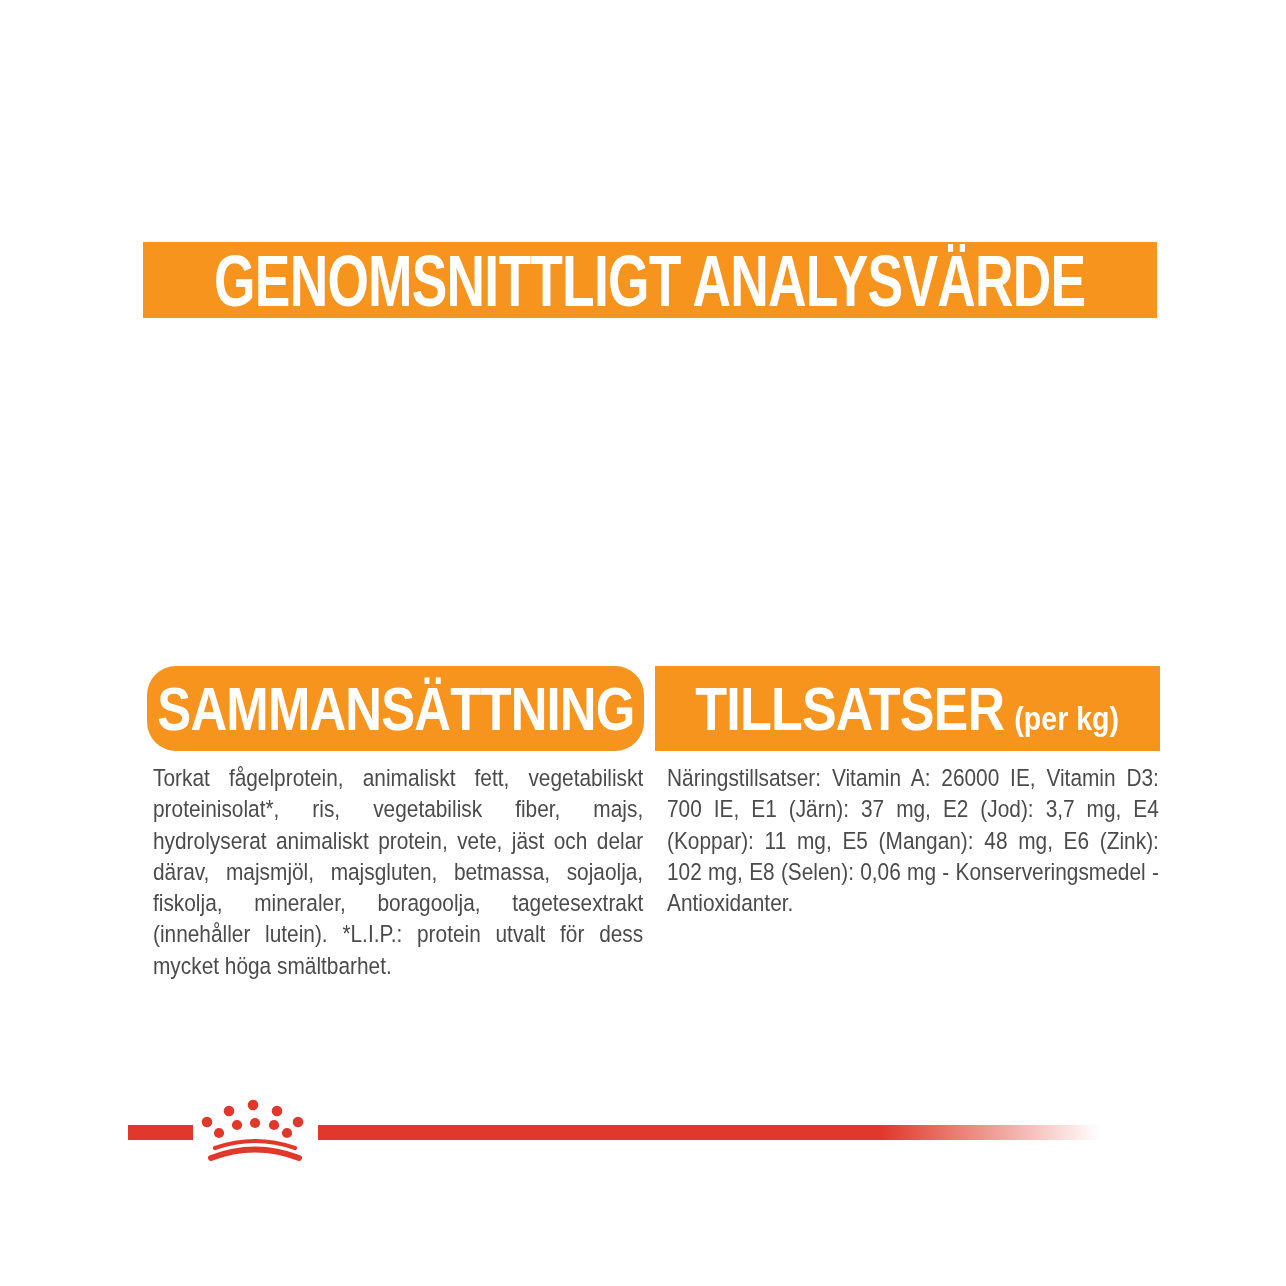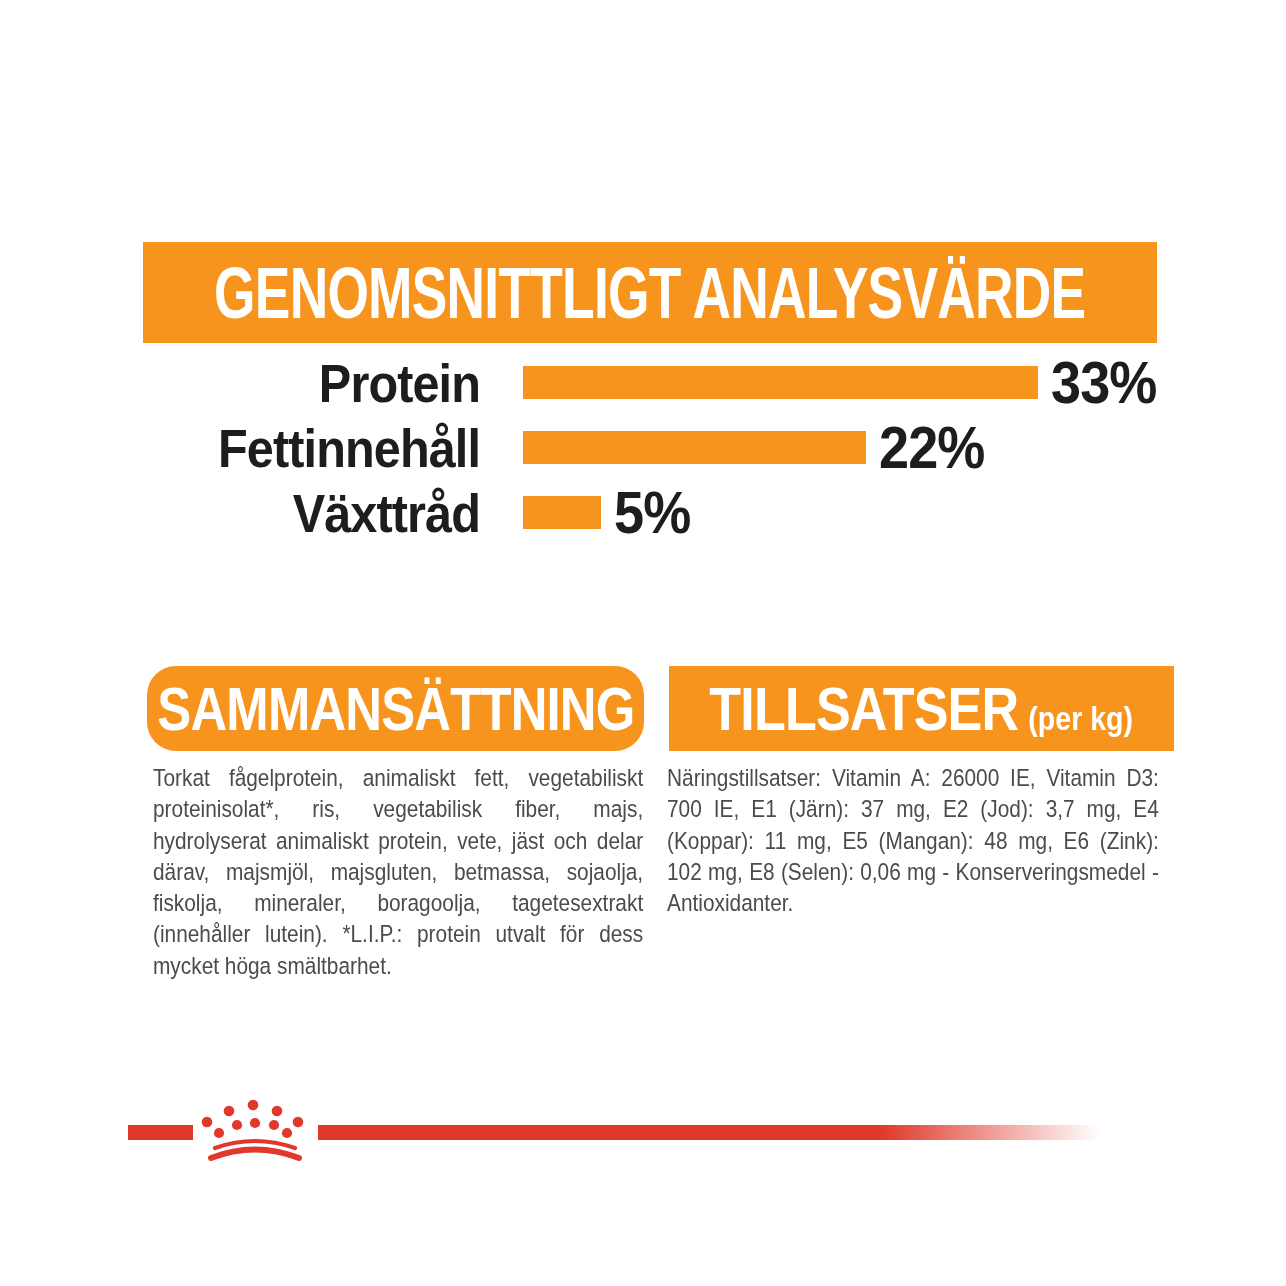--- a/index.html
+++ b/index.html
@@ -8,25 +8,25 @@
     font-family:"Liberation Sans","DejaVu Sans",sans-serif;
   }
   
   .banner{
     position:absolute;background:var(--orange);display:flex;align-items:center;justify-content:center;
   }
   .banner-title{
     color:#ffffff;font-weight:bold;white-space:nowrap;
     transform-origin:50% 50%;
   }
-  #analysis-banner{left:143px;top:242px;width:1014px;height:101px;}
+  #analysis-banner{left:143px;top:242px;width:1014px;height:76px;}
   #analysis-banner .banner-title{font-size:73px;transform:scaleX(0.73);letter-spacing:-1px;}
   #composition-banner{left:147px;top:666px;width:497px;height:85px;border-radius:29px;}
   #composition-banner .banner-title{font-size:62px;transform:scaleX(0.82);letter-spacing:-1px;}
-  #additives-banner{left:655px;top:666px;width:505px;height:85px;justify-content:center;margin-left:14px;}
+  #additives-banner{left:655px;top:666px;width:505px;height:85px;justify-content:center;}
   .additives-title-wrap{display:flex;align-items:baseline;transform:scaleX(0.84);transform-origin:50% 50%;white-space:nowrap;}
   .additives-title-wrap .big{color:#fff;font-weight:bold;font-size:62px;letter-spacing:-1px;}
   .additives-title-wrap .small{color:#fff;font-weight:bold;font-size:34px;margin-left:12px;}
   
   .chart{position:absolute;left:143px;top:350px;width:1014px;}
   .chart-row{display:flex;align-items:center;height:65px;}
   .chart-label{
     flex:0 0 337px;text-align:right;font-weight:bold;color:var(--ink);
     font-size:54px;transform:scaleX(0.9);transform-origin:100% 50%;white-space:nowrap;letter-spacing:-1px;
   }
@@ -53,43 +53,20 @@
 </style>
 </head>
 <body>
 
 <div class="canvas">
 
   <div class="banner" id="analysis-banner">
     <span class="banner-title">GENOMSNITTLIGT ANALYSVÄRDE</span>
   </div>
 
-  <div class="chart">
-      <div class="chart-row">
-        <div class="chart-label">Protein</div>
-        <div class="chart-bar-area">
-          <div class="chart-bar" style="width: 515px;"></div>
-          <div class="chart-pct">33%</div>
-        </div>
-      </div>
-      <div class="chart-row">
-        <div class="chart-label">Fettinnehåll</div>
-        <div class="chart-bar-area">
-          <div class="chart-bar" style="width: 343px;"></div>
-          <div class="chart-pct">22%</div>
-        </div>
-      </div>
-      <div class="chart-row">
-        <div class="chart-label">Växttråd</div>
-        <div class="chart-bar-area">
-          <div class="chart-bar" style="width: 78px;"></div>
-          <div class="chart-pct">5%</div>
-        </div>
-      </div>
-    </div>
 
   <div class="banner" id="composition-banner">
     <span class="banner-title">SAMMANSÄTTNING</span>
   </div>
 
   <div class="banner" id="additives-banner">
     <span class="additives-title-wrap">
       <span class="big">TILLSATSER</span>
       <span class="small">(per kg)</span>
     </span>

